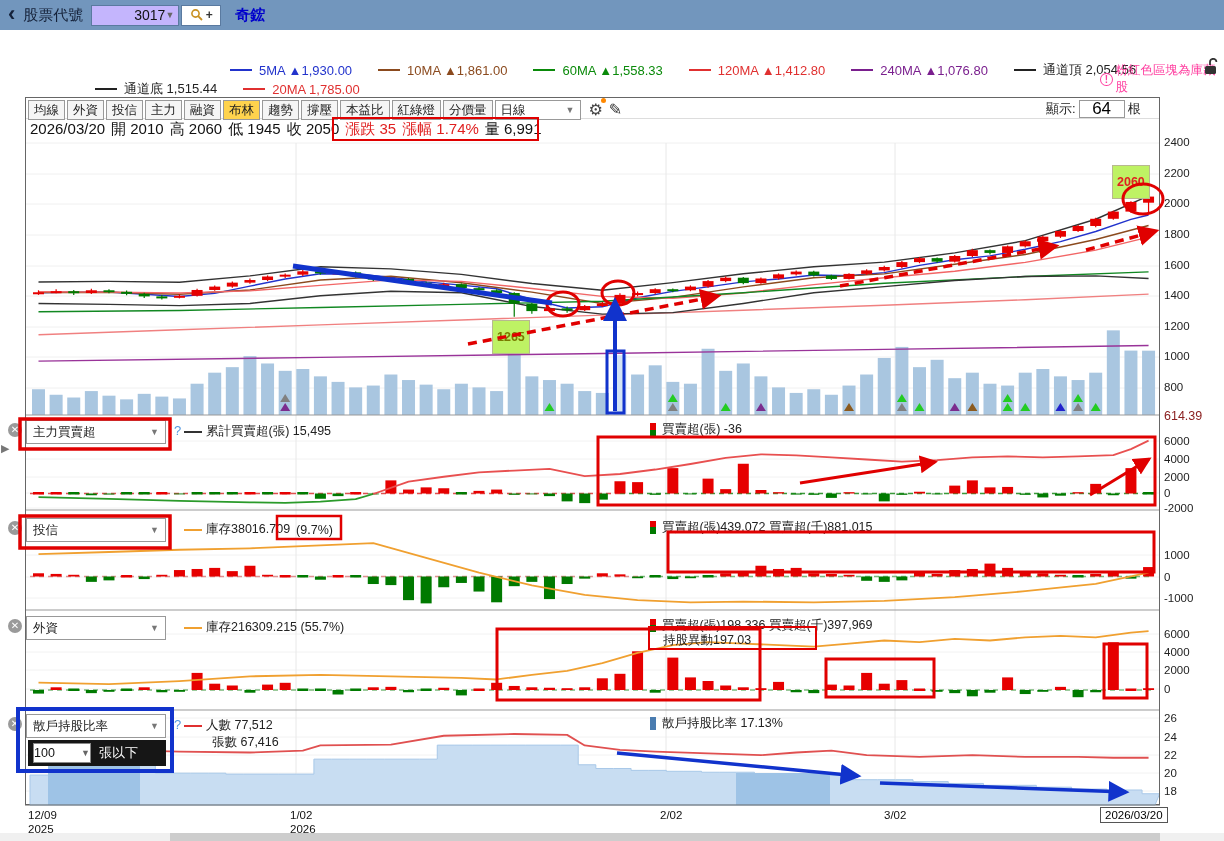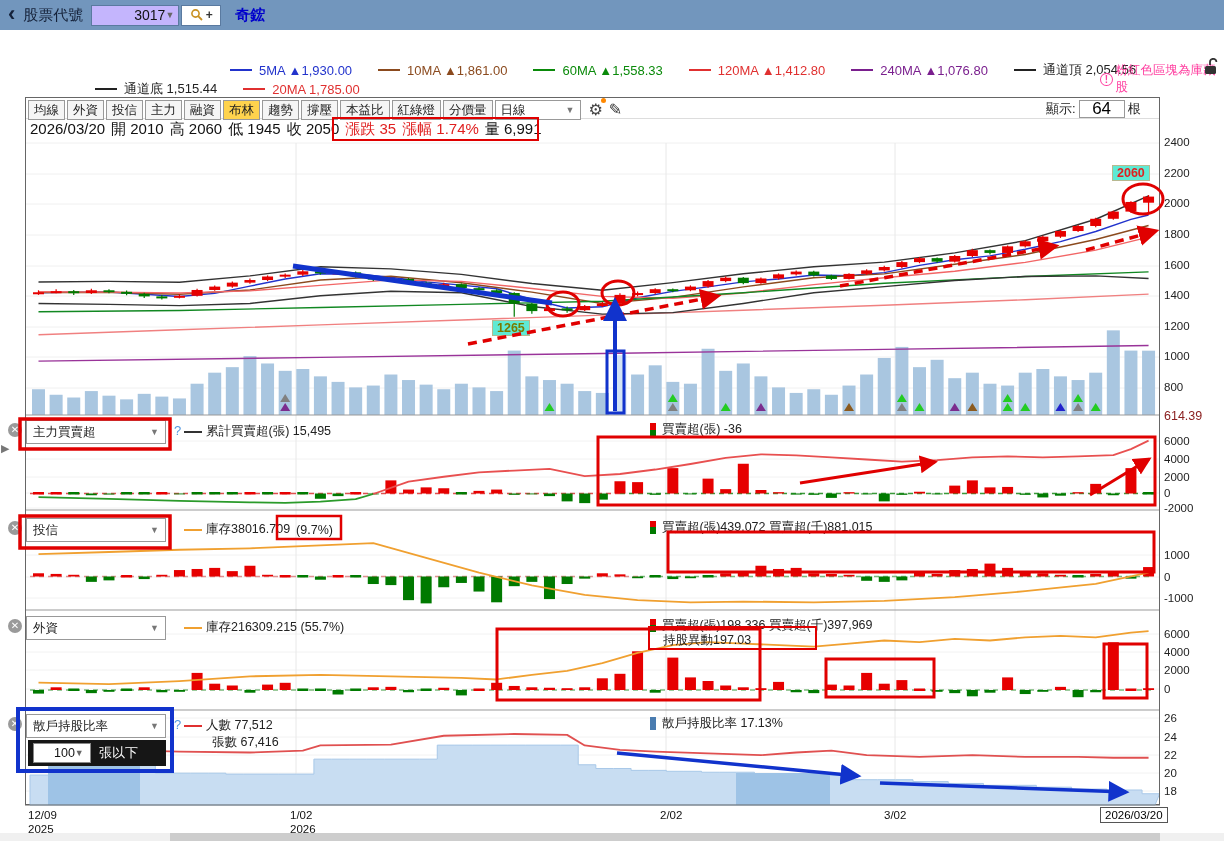--- a/index.html
+++ b/index.html
@@ -61,29 +61,29 @@
   .pleg { position:absolute; font-size:12.5px; color:#222; z-index:6; white-space:nowrap;
     display:flex; align-items:center; }
   .pleg .dash { display:inline-block; width:18px; border-top:2px solid #000; margin-right:4px; }
   .bar-ico { display:inline-block; width:6px; height:13px; margin-right:6px; }
   .bar-ico.rg { background:linear-gradient(#e60000 50%, #007a00 50%); }
   .bar-ico.blue { background:#4a7cb0; }
   
   #p4-black { position:absolute; left:28px; top:740px; width:138px; height:26px; background:#161616;
     z-index:6; display:flex; align-items:center; }
   #p4-black .sel { width:58px; height:20px; background:#fff; border:1px solid #888; margin-left:5px;
-    font-size:12.5px; display:flex; align-items:center; justify-content:space-between; padding:0 20px; color:#111;}
+    font-size:12.5px; display:flex; align-items:center; justify-content:space-between; padding:0 0; color:#111;}
   #p4-black .lbl { color:#fff; font-size:13px; margin-left:8px; }
   
   .yax { position:absolute; left:1164px; font-size:11.5px; color:#222; z-index:5; }
   .xax { position:absolute; font-size:11.5px; color:#111; z-index:5; }
   #last-date { position:absolute; border:1px solid #555; background:#fff; padding:1px 4px;
     font-size:11.5px; z-index:5; }
-  .tooltip-box { position:absolute; background:#5eead4; border:1px solid #b8b890; font-size:12.5px;
-    font-weight:bold; padding:0px 4px; z-index:7; }
+  .tooltip-box { position:absolute; background:#bef264; border:1px solid #b8b890; font-size:12.5px;
+    font-weight:bold; padding:9px 4px; z-index:7; }
   #expander { position:absolute; left:1px; top:442px; color:#777; font-size:11px; z-index:5; }
   svg.layer { position:absolute; left:0; top:0; z-index:4; pointer-events:none; }
   #chart-svg { z-index:3; }
   #anno-svg { z-index:8; }
   #scrollbar { position:absolute; left:0; top:833px; width:1224px; height:8px; background:#f0f0f0; }
   #scroll-thumb { position:absolute; left:170px; top:0; width:990px; height:8px; background:#cdcdcd; }
 </style>
 </head>
 <body>
 

